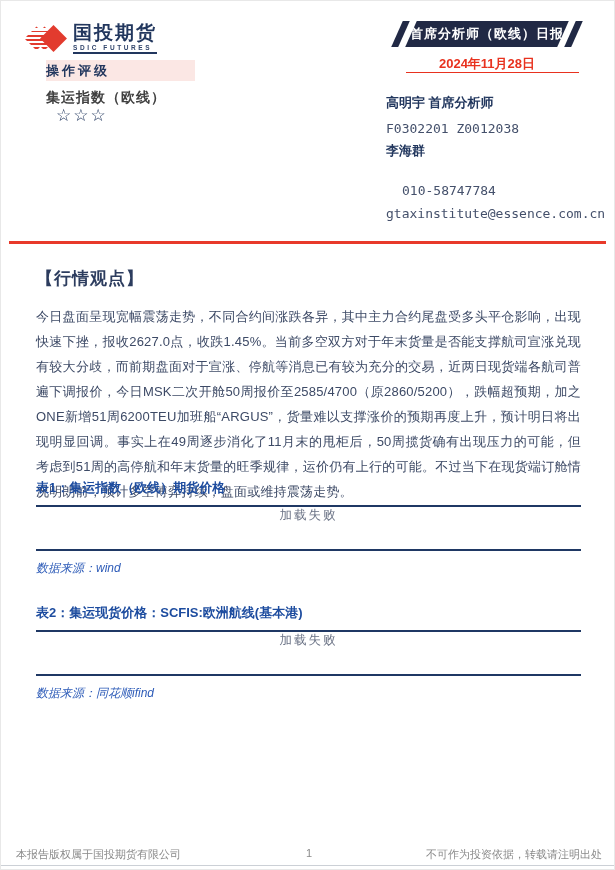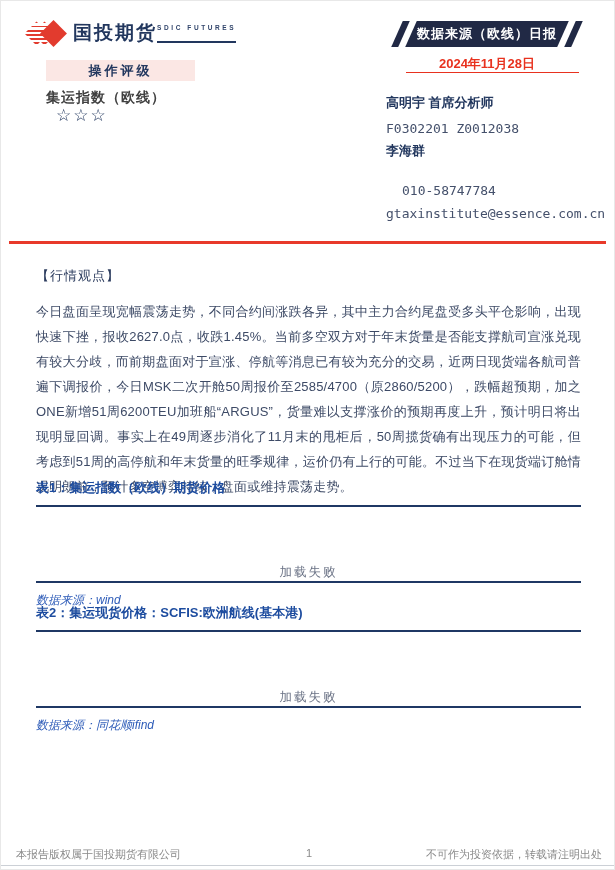--- a/index.html
+++ b/index.html
@@ -10,65 +10,65 @@
     border:1px solid #e8e8e8;
   }
   
   .logo { position:absolute; left:27px; top:22px; display:flex; align-items:center; }
   .diamonds { display:flex; align-items:center; margin-right:10px; }
   .diamond { width:17px; height:17px; transform:rotate(45deg); }
   .diamond.hatched { background:repeating-linear-gradient(135deg,#e23b2e 0 1.8px,#ffffff 1.8px 4.2px); }
   .diamond.solid { background:#e23b2e; width:19px; height:19px; }
   .d2 { margin-left:-9px; }
   .d3 { margin-left:-9px; }
-  .logo-text-col { display:flex; }
+  .logo-text-col { display:flex; flex-direction:column; }
   .logo-cn { font-size:19px; font-weight:bold; color:#22375e; letter-spacing:2px; line-height:20px; }
   .logo-en { font-size:6.5px; font-weight:bold; color:#31456b; letter-spacing:2.6px; margin-top:1px;
              border-bottom:2px solid #22375e; padding-bottom:1px; }
   
   .banner { position:absolute; left:393px; top:20px; width:186px; height:26px; }
   .banner .piece { position:absolute; top:0; bottom:0; background:#212945; transform:skewX(-24deg); }
   .piece-left { left:3px; width:7px; }
   .piece-main { left:17px; right:17px; }
   .piece-right { right:3px; width:7px; }
   .banner-text { position:absolute; inset:0; color:#ffffff; font-weight:bold; font-size:13px;
                  line-height:26px; text-align:center; letter-spacing:1px; }
   .report-date { position:absolute; left:393px; top:54px; width:186px; text-align:center;
                  color:#e8321f; font-weight:bold; font-size:13px; }
   .date-line { position:absolute; left:405px; top:71px; width:173px; height:1px; background:#e8321f; }
   
   .rating-box { position:absolute; left:45px; top:59px; width:149px; height:21px; background:#fbe7e4;
-                color:#22375e; font-weight:bold; font-size:13px; line-height:21px; text-align:center;
+                color:#22375e; font-weight:bold; font-size:13px; line-height:21px; 
                 letter-spacing:3px; }
   .product-name { position:absolute; left:45px; top:88px; color:#404040; font-weight:bold;
                   font-size:14px; letter-spacing:1px; }
   .stars { position:absolute; left:55px; top:104px; color:#22375e; font-size:17px; letter-spacing:2px; }
   
   .analysts { position:absolute; left:385px; top:93px; width:215px; }
   .an-name { color:#22375e; font-weight:bold; font-size:13px; }
   .an-ids  { font-family:"DejaVu Sans Mono", monospace; font-size:13px; color:#44506b; }
   .gap9  { margin-top:9px; }
   .gap13 { margin-top:6px; }
   .gap11 { margin-top:11px; }
   .gap22 { margin-top:23px;margin-left:16px; }
   .gap7  { margin-top:8px; }
   
   .red-divider { position:absolute; left:8px; right:8px; top:240px; height:2.5px; background:#e8392a; }
   
   .content { position:absolute; left:35px; right:33px; top:266px; }
-  .section-title { color:#2c3c5e; font-weight:normal; font-size:13px; letter-spacing:1px; }
+  .section-title { color:#2c3c5e; font-weight:bold; font-size:17px; letter-spacing:1px; }
   .paragraph { margin-top:14px; font-size:13px; line-height:25px; color:#3d4a66;
                text-align:justify; letter-spacing:0.2px; }
   
   .table-block { position:absolute; left:35px; right:33px; }
   .tb1 { top:478px; }
   .tb2 { top:603px; }
   .table-title { color:#1d4c9f; font-weight:bold; font-size:13px; }
   .table-topline { margin-top:8px; height:2px; background:#1f3864; }
-  .table-body { height:74px; display:flex; align-items:flex-end; justify-content:center; }
+  .table-body { height:42px; display:flex; align-items:flex-start; justify-content:center; }
   .load-failed { color:#6a7285; font-size:12.5px; letter-spacing:2px; }
   .table-botline { height:1.5px; background:#1f3864; }
   .table-source { margin-top:9px; font-style:italic; font-size:12px; color:#2e5cb8; }
   
   .footer { position:absolute; left:15px; right:12px; top:846px; font-size:11px; color:#8a8a8a; }
   .footer-left { position:absolute; left:0; }
   .footer-page { position:absolute; left:0; right:0; text-align:center; }
   .footer-right { position:absolute; right:0; }
   .page-edge { position:absolute; left:0; right:0; top:864px; height:1px; background:#ccd0d6; }
 </style>
@@ -86,21 +86,21 @@
     <div class="logo-text-col">
       <span class="logo-cn">国投期货</span>
       <span class="logo-en">SDIC FUTURES</span>
     </div>
   </div>
 
   <div class="banner">
     <span class="piece piece-left"></span>
     <span class="piece piece-main"></span>
     <span class="piece piece-right"></span>
-    <span class="banner-text">数据来源（欧线）日报</span>
+    <span class="banner-text">首席分析师（欧线）日报</span>
   </div>
   <div class="report-date">2024年11月28日</div>
   <div class="date-line"></div>
 
   <div class="rating-box">操作评级</div>
   <div class="product-name">集运指数（欧线）</div>
   <div class="stars">☆☆☆</div>
 
   <div class="analysts">
     <div class="an-name">高明宇 首席分析师</div>

